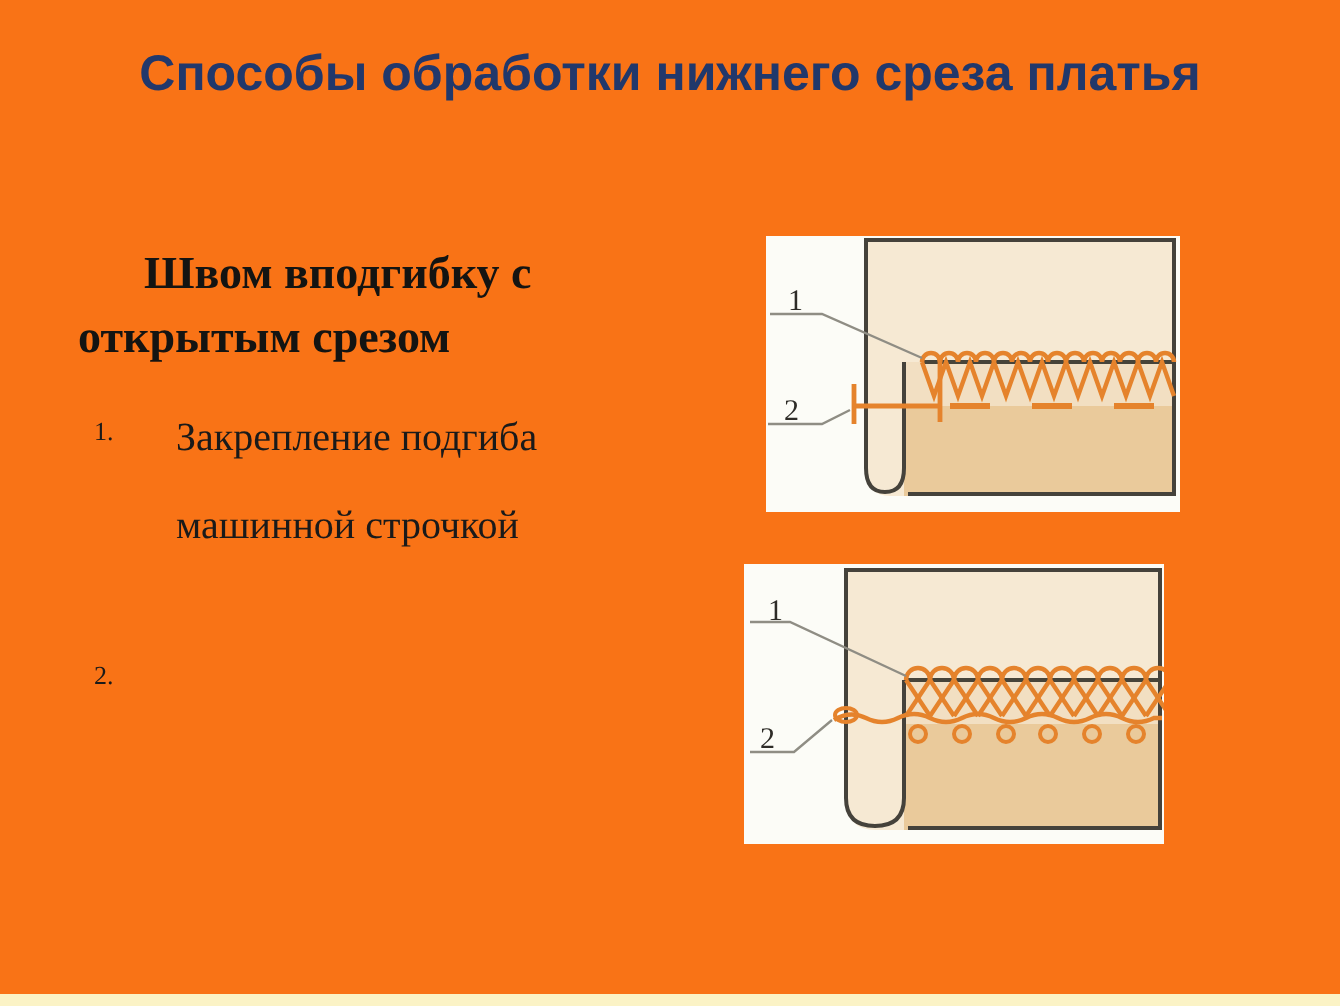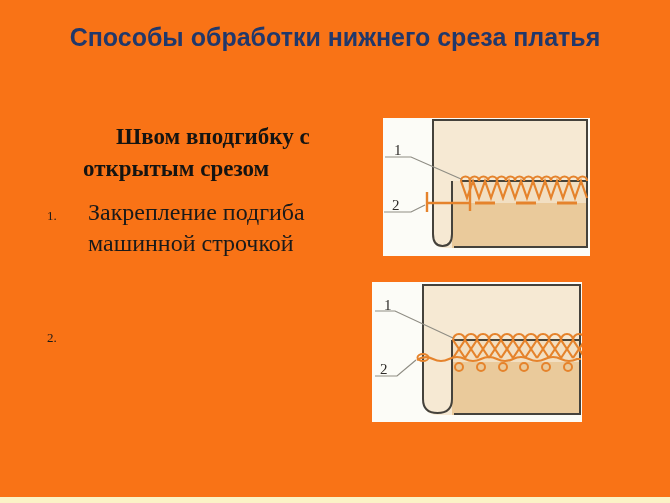--- a/index.html
+++ b/index.html
@@ -12,31 +12,31 @@
   .title{
     position:absolute;top:22px;left:0;width:670px;
     text-align:center;
     font-family:"Liberation Sans",sans-serif;
     font-weight:bold;font-size:25px;line-height:30px;
     color:#21386B;
   }
   .subtitle{
     position:absolute;left:39px;top:121px;width:280px;
     font-weight:bold;font-size:23px;line-height:32px;
-    text-indent:33px;color:#141412;margin-left:44px;
+    text-indent:33px;color:#141412;
   }
   .item{position:absolute;left:47px;display:flex;align-items:flex-start;}
   .item-1{top:197px;}
   .item-2{top:319px;}
   .item-number{
     width:41px;flex:0 0 41px;font-size:13px;line-height:31px;
     padding-top:3px;color:#1A1A1A;
   }
   .item-text{
-    width:238px;font-size:24px;line-height:31px;color:#1A1A1A;
+    width:238px;font-size:20px;line-height:44px;color:#1A1A1A;
   }
   .panel{position:absolute;background:#FCFCF7;}
   .panel-top{left:383px;top:118px;width:207px;height:138px;}
   .panel-bottom{left:372px;top:282px;width:210px;height:140px;}
   .panel svg{position:absolute;left:0;top:0;display:block;}
   .callout-digit{
     font-family:"Liberation Serif",serif;font-size:15px;fill:#2E2C28;
   }
   .photo-edge{
     position:absolute;left:0;bottom:0;width:670px;height:6px;

